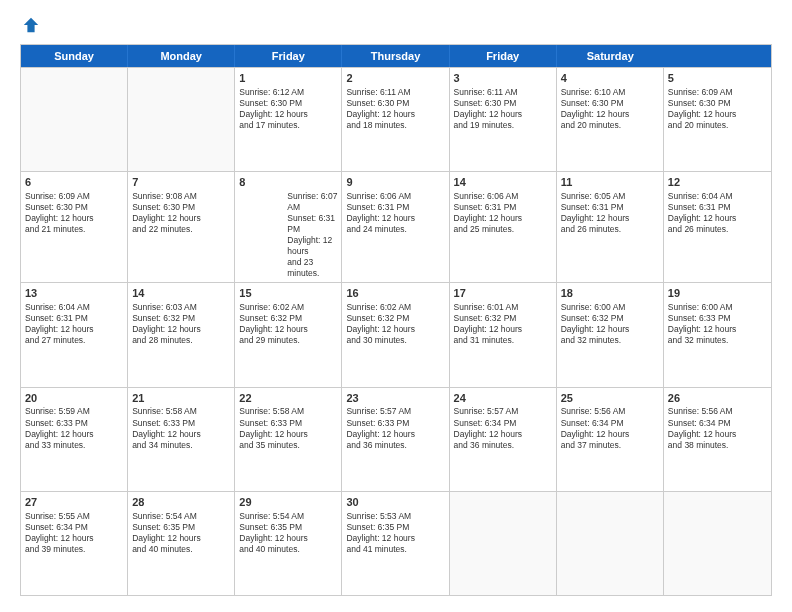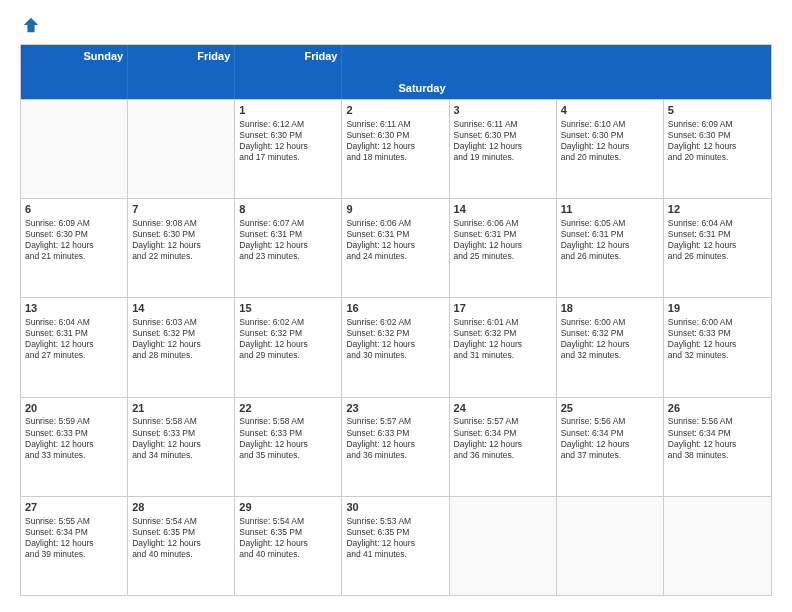--- a/index.html
+++ b/index.html
@@ -69,24 +69,24 @@
     .cal-header-row {
       display: grid;
       grid-template-columns: repeat(7, 1fr);
       background: #1565c0;
     }
     .cal-header-cell {
       color: #fff;
       font-size: 11px;
       font-weight: bold;
       padding: 5px 4px;
-      text-align: right;
+      text-align: center;
       border-right: 1px solid #2575d0;
     }
-    .cal-header-cell:last-child { border-right: none; margin-top: 32px; }
+    .cal-header-cell:last-child { border-right: none; }
     .cal-body {
       flex: 1;
       display: flex;
       flex-direction: column;
     }
     .cal-week {
       display: grid;
       grid-template-columns: repeat(7, 1fr);
       flex: 1;
       border-top: 1px solid #ccc;
@@ -129,21 +129,23 @@
     </div>
     <div class="title-block">
       <div class="main-title"></div>
       <div class="subtitle"></div>
     </div>
   </div>
 
   <div class="calendar">
     <div class="cal-header-row" id="cal-header">
         <div class="cal-header-cell">Sunday</div>
+        <div class="cal-header-cell">Monday</div>
         <div class="cal-header-cell">Friday</div>
+        <div class="cal-header-cell">Thursday</div>
         <div class="cal-header-cell">Friday</div>
         <div class="cal-header-cell">Saturday</div>
       </div>
     <div class="cal-body" id="cal-body">
         <div class="cal-week">
           <div class="cal-cell empty"></div>
           <div class="cal-cell empty"></div>
           <div class="cal-cell">
             <span class="day-num">1</span>
             <div class="day-info" style="white-space: pre-line;">Sunrise: 6:12 AM
@@ -190,21 +192,21 @@
           </div>
           <div class="cal-cell">
             <span class="day-num">7</span>
             <div class="day-info" style="white-space: pre-line;">Sunrise: 9:08 AM
 Sunset: 6:30 PM
 Daylight: 12 hours
 and 22 minutes.</div>
           </div>
           <div class="cal-cell">
             <span class="day-num">8</span>
-            <div class="day-info" style="white-space: pre-line;">Sunrise: 6:07 AM
+            <div class="day-info" style="white-space: pre-line; margin-left: 48px;">Sunrise: 6:07 AM
 Sunset: 6:31 PM
 Daylight: 12 hours
 and 23 minutes.</div>
           </div>
           <div class="cal-cell">
             <span class="day-num">9</span>
             <div class="day-info" style="white-space: pre-line;">Sunrise: 6:06 AM
 Sunset: 6:31 PM
 Daylight: 12 hours
 and 24 minutes.</div>

